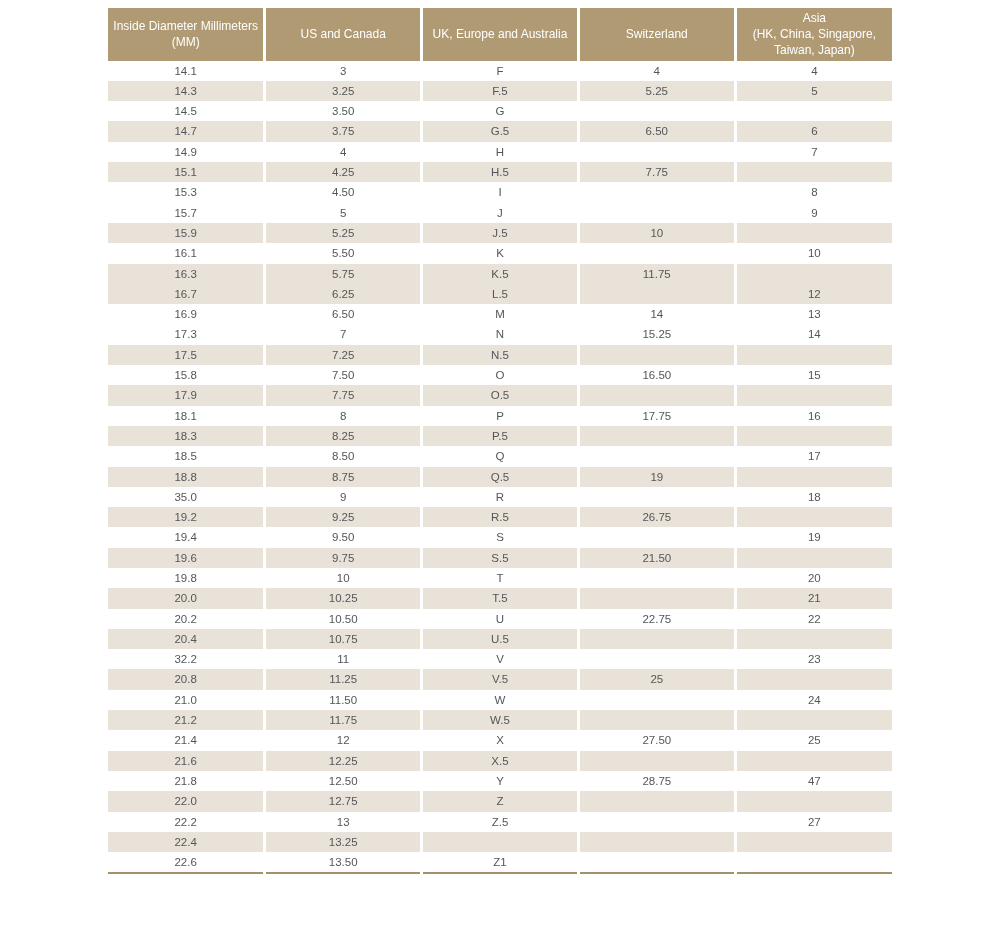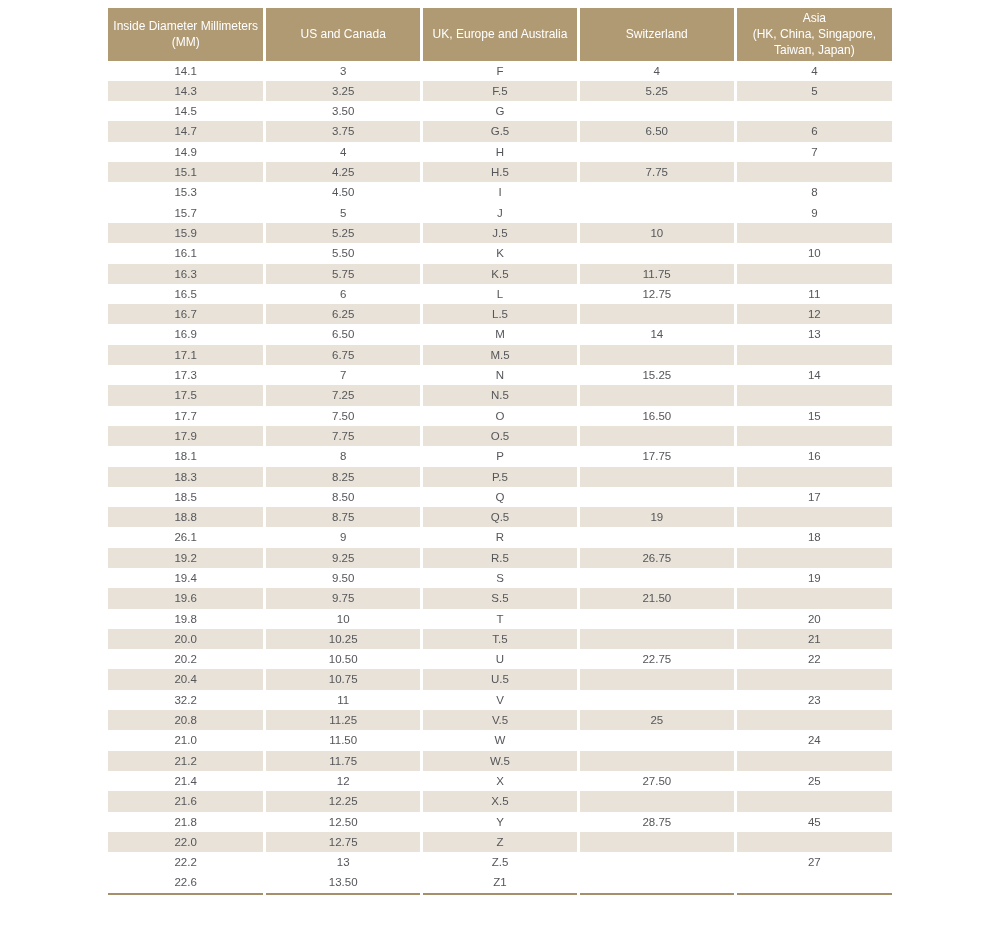--- a/index.html
+++ b/index.html
@@ -142,64 +142,50 @@
           <td></td>
           <td>10</td>
         </tr>
         <tr class="stripe">
           <td>16.3</td>
           <td>5.75</td>
           <td>K.5</td>
           <td>11.75</td>
           <td></td>
         </tr>
-        <tr>
-          <td>16.5</td>
-          <td>6</td>
-          <td>L</td>
-          <td>12.75</td>
-          <td>11</td>
-        </tr>
         <tr class="stripe">
           <td>16.7</td>
           <td>6.25</td>
           <td>L.5</td>
           <td></td>
           <td>12</td>
         </tr>
         <tr>
           <td>16.9</td>
           <td>6.50</td>
           <td>M</td>
           <td>14</td>
           <td>13</td>
         </tr>
-        <tr class="stripe">
-          <td>17.1</td>
-          <td>6.75</td>
-          <td>M.5</td>
-          <td></td>
-          <td></td>
-        </tr>
         <tr>
           <td>17.3</td>
           <td>7</td>
           <td>N</td>
           <td>15.25</td>
           <td>14</td>
         </tr>
         <tr class="stripe">
           <td>17.5</td>
           <td>7.25</td>
           <td>N.5</td>
           <td></td>
           <td></td>
         </tr>
         <tr>
-          <td>17.7</td>
+          <td>15.8</td>
           <td>7.50</td>
           <td>O</td>
           <td>16.50</td>
           <td>15</td>
         </tr>
         <tr class="stripe">
           <td>17.9</td>
           <td>7.75</td>
           <td>O.5</td>
           <td></td>
@@ -227,21 +213,21 @@
           <td>17</td>
         </tr>
         <tr class="stripe">
           <td>18.8</td>
           <td>8.75</td>
           <td>Q.5</td>
           <td>19</td>
           <td></td>
         </tr>
         <tr>
-          <td>26.1</td>
+          <td>35.0</td>
           <td>9</td>
           <td>R</td>
           <td></td>
           <td>18</td>
         </tr>
         <tr class="stripe">
           <td>19.2</td>
           <td>9.25</td>
           <td>R.5</td>
           <td>26.75</td>
@@ -329,35 +315,42 @@
           <td>12.25</td>
           <td>X.5</td>
           <td></td>
           <td></td>
         </tr>
         <tr>
           <td>21.8</td>
           <td>12.50</td>
           <td>Y</td>
           <td>28.75</td>
-          <td>45</td>
+          <td>47</td>
         </tr>
         <tr class="stripe">
           <td>22.0</td>
           <td>12.75</td>
           <td>Z</td>
           <td></td>
           <td></td>
         </tr>
         <tr>
           <td>22.2</td>
           <td>13</td>
           <td>Z.5</td>
           <td></td>
           <td>27</td>
+        </tr>
+        <tr class="stripe">
+          <td>22.4</td>
+          <td>13.25</td>
+          <td></td>
+          <td></td>
+          <td></td>
         </tr>
         <tr>
           <td>22.6</td>
           <td>13.50</td>
           <td>Z1</td>
           <td></td>
           <td></td>
         </tr>
       </tbody>
   </table>

